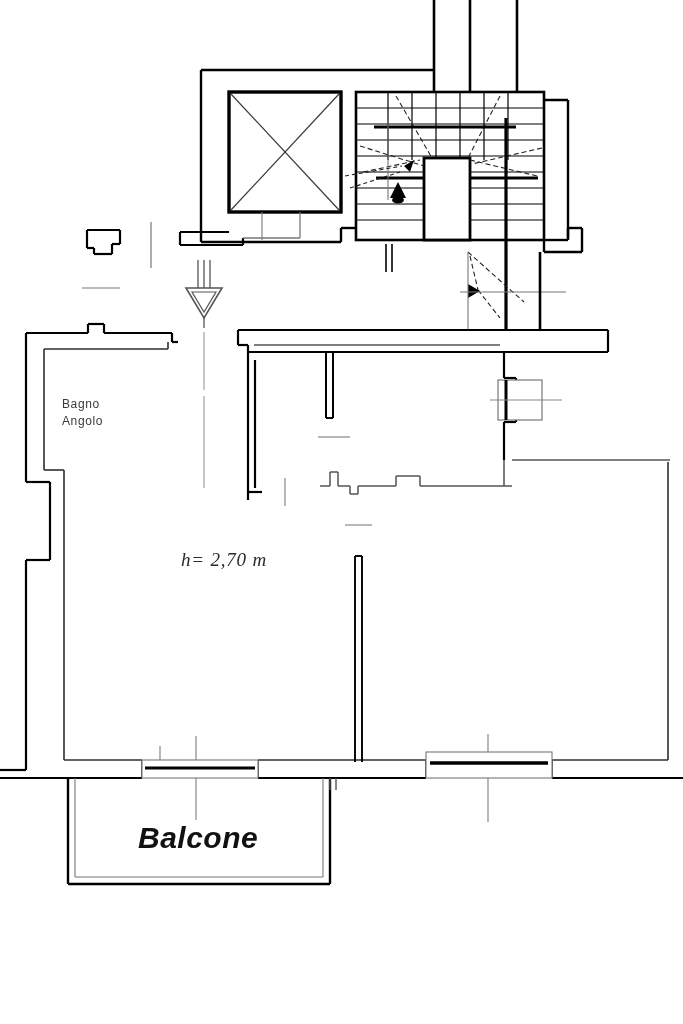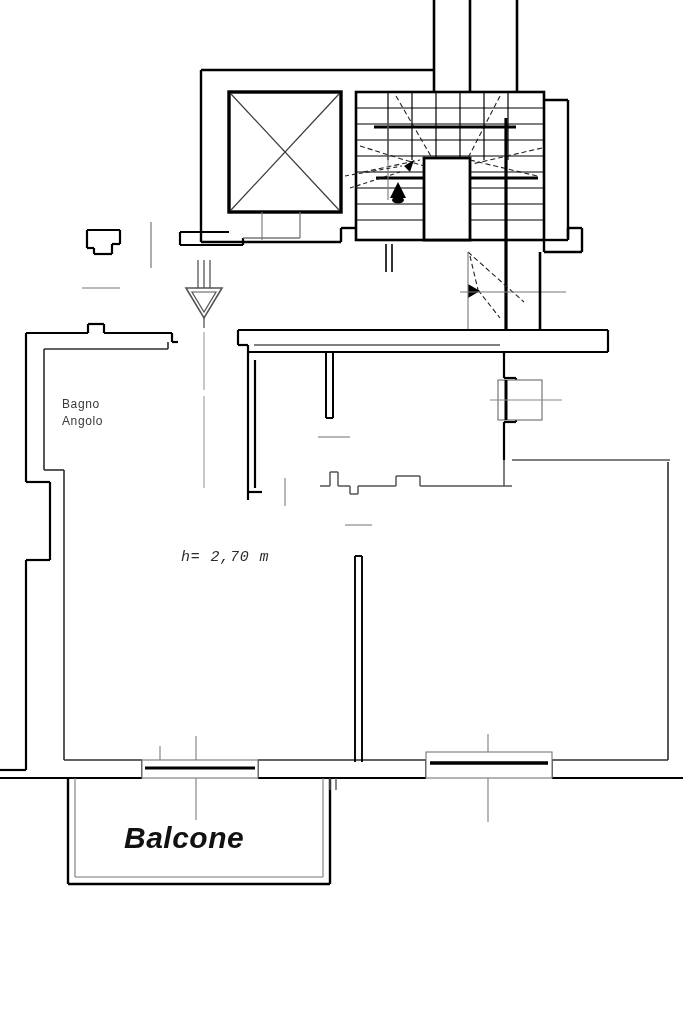--- a/index.html
+++ b/index.html
@@ -34,43 +34,43 @@
     color: #111111;
     white-space: nowrap;
     letter-spacing: 0.5px;
   }
   .label-bagno {
     left: 379px;
     top: 389px;
     font-size: 34px;
   }
   .label-balcone {
-    left: 124px;
+    left: 138px;
     top: 821px;
     font-size: 30px;
   }
   .kitchen-label {
     position: absolute;
     left: 62px;
     top: 396px;
     font-family: "Liberation Sans", sans-serif;
     font-size: 12px;
     font-weight: normal;
     color: #3a3a3a;
     line-height: 17px;
     letter-spacing: 0.6px;
     white-space: nowrap;
   }
   .height-note {
     position: absolute;
     left: 181px;
     top: 549px;
-    font-family: Liberation Mono, monospace;
+    font-family: Liberation Serif, serif;
     font-style: italic;
-    font-size: 15px;
+    font-size: 19px;
     color: #2b2b2b;
     letter-spacing: 0.8px;
     white-space: nowrap;
   }
 </style>
 </head>
 <body>
 
 <div id="plan-root">
 

